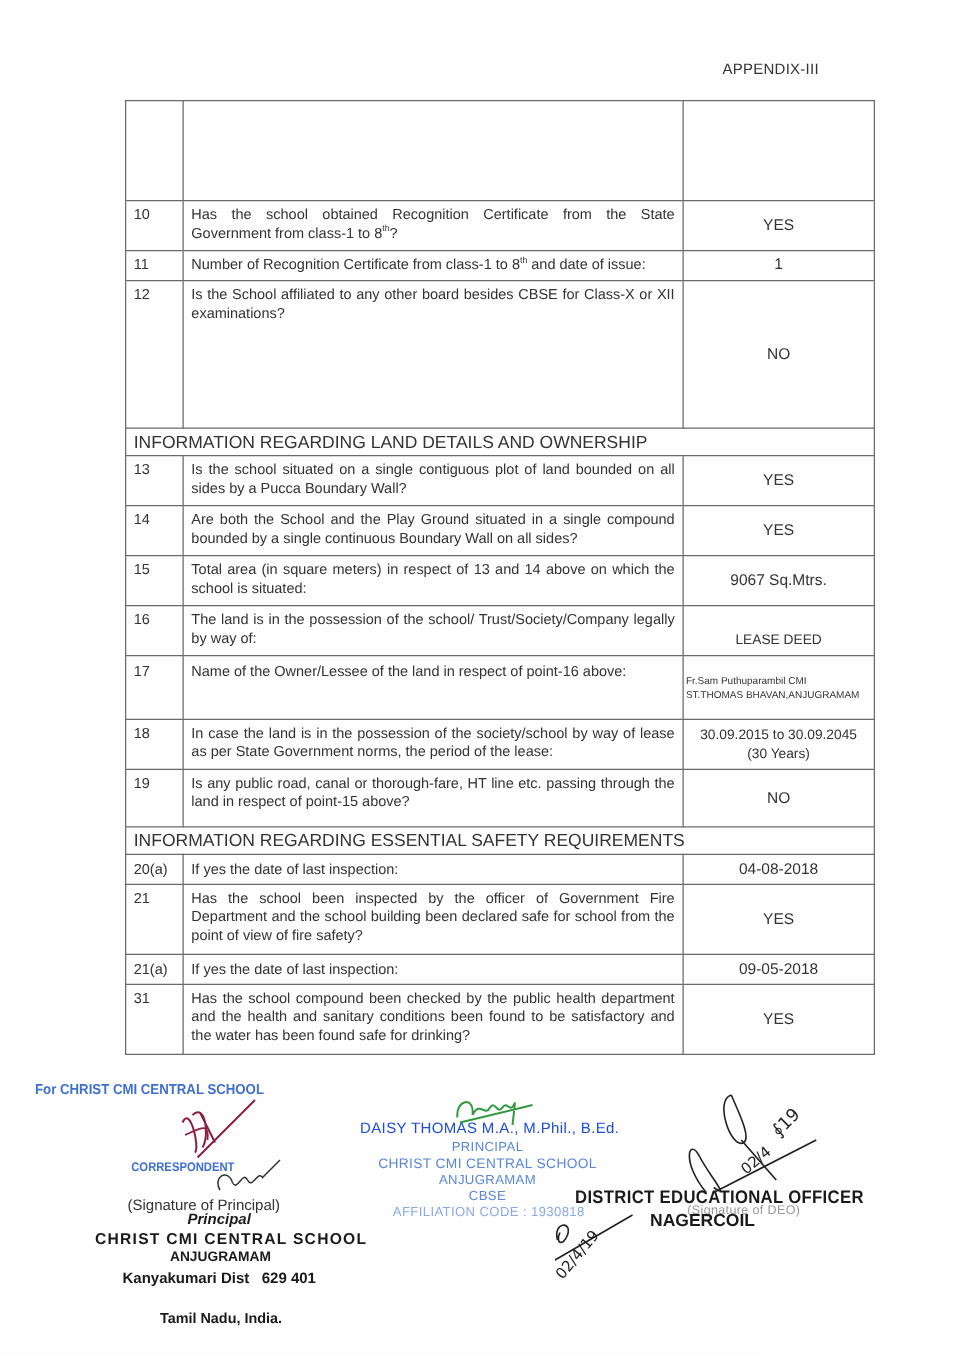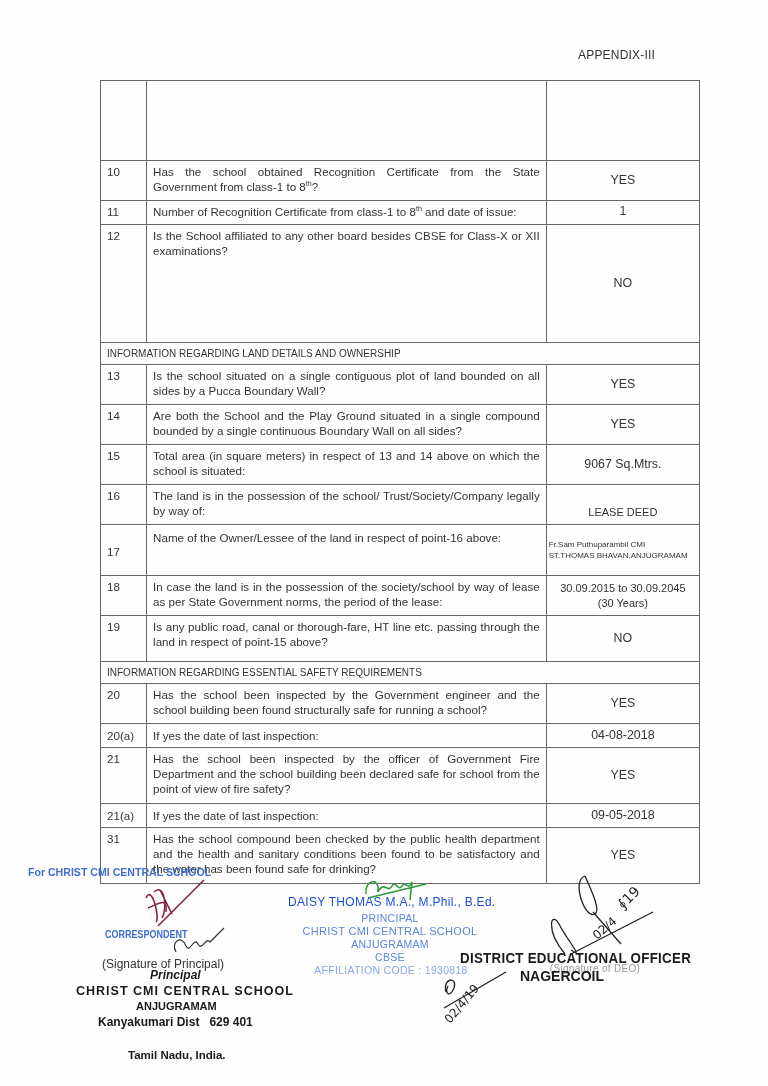--- a/index.html
+++ b/index.html
@@ -8,21 +8,21 @@
   .page { position: absolute; left: 0; top: 0; width: 768px; height: 1086px; background: #fefefe; }
   .appendix { position: absolute; top: 48px; left: 578px; font-size: 12px; color: #333; letter-spacing: 0.2px; }
 
   table.form { position: absolute; left: 100px; top: 80px; width: 600px; border-collapse: collapse;
                font-size: 11.6px; line-height: 15px; color: #333; }
   table.form td { border: 1.2px solid #6a6a6a; vertical-align: top; padding: 3px 6px; }
   td.num { width: 33px; padding-top: 6px; }
   td.q { width: 386px; text-align: justify; text-align-last: left; padding-top: 5px; }
   td.a { width: 140px; text-align: center; vertical-align: middle !important; font-size: 12.4px; }
   td.a.small { font-size: 8px; line-height: 11px; text-align: left; padding: 14px 2px; }
-  td.section { padding: 3px 4px; font-size: 10px; }
+  td.section { padding: 3px 4px; font-size: 14px; }
   sup { font-size: 7px; line-height: 0; }
 
   .stamp-blue { position: absolute; color: #3f6fd0; font-weight: bold; }
   .stamp-black { position: absolute; color: #1a1a1a; font-weight: bold; }
   .light-blue { position: absolute; color: #5a86d8; text-align: center; font-size: 10.5px; line-height: 13px; letter-spacing: 0.3px; }
   .sig-label { position: absolute; font-size: 12px; color: #333; }
   svg.sig { position: absolute; overflow: visible; }
 </style>
 </head>
 <body>
@@ -71,21 +71,21 @@
       <td class="num">15</td>
       <td class="q">Total area (in square meters) in respect of 13 and 14 above on which the school is situated:</td>
       <td class="a">9067 Sq.Mtrs.</td>
     </tr>
     <tr style="height:40px;">
       <td class="num">16</td>
       <td class="q">The land is in the possession of the school/ Trust/Society/Company legally by way of:</td>
       <td class="a" style="vertical-align:bottom !important; font-size:11px; padding-bottom:4px;"><span>LEASE DEED</span></td>
     </tr>
     <tr style="height:24px;">
-      <td class="num" style="padding-top:19px;">17</td>
+      <td class="num" style="padding-top:5px;">17</td>
       <td class="q" style="padding-top:5px;">Name of the Owner/Lessee of the land in respect of point-16 above:</td>
       <td class="a small">
         <div>Fr.Sam Puthuparambil CMI</div>
         <div>ST.THOMAS BHAVAN,ANJUGRAMAM</div>
       </td>
     </tr>
     <tr style="height:40px;">
       <td class="num">18</td>
       <td class="q">In case the land is in the possession of the society/school by way of lease as per State Government norms, the period of the lease:</td>
       <td class="a" style="font-size:11px; line-height:15px;">
@@ -94,25 +94,20 @@
       </td>
     </tr>
     <tr style="height:46px;">
       <td class="num">19</td>
       <td class="q">Is any public road, canal or thorough-fare, HT line etc. passing through the land in respect of point-15 above?</td>
       <td class="a">NO</td>
     </tr>
 
     <tr style="height:22px;">
       <td class="section" colspan="3">INFORMATION REGARDING  ESSENTIAL SAFETY REQUIREMENTS</td>
-    </tr>
-    <tr style="height:40px;">
-      <td class="num">20</td>
-      <td class="q">Has the school been inspected by the Government engineer and the school building been found structurally safe for running a school?</td>
-      <td class="a">YES</td>
     </tr>
     <tr style="height:24px;">
       <td class="num" style="padding-top:4px;">20(a)</td>
       <td class="q" style="padding-top:4px;">If yes the date of last inspection:</td>
       <td class="a">04-08-2018</td>
     </tr>
     <tr style="height:56px;">
       <td class="num">21</td>
       <td class="q">Has the school been inspected by the officer of Government Fire Department and the school building been declared safe for school from the point of view of fire safety?</td>
       <td class="a">YES</td>

